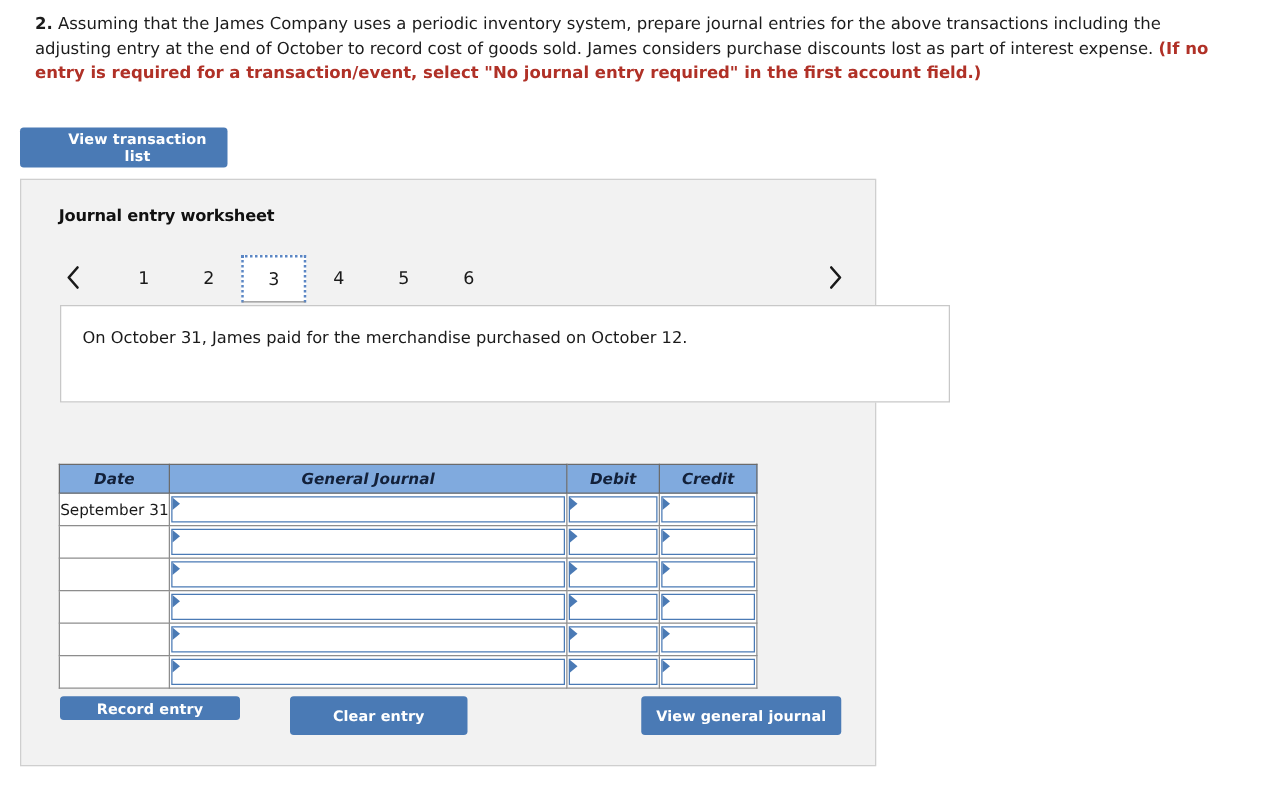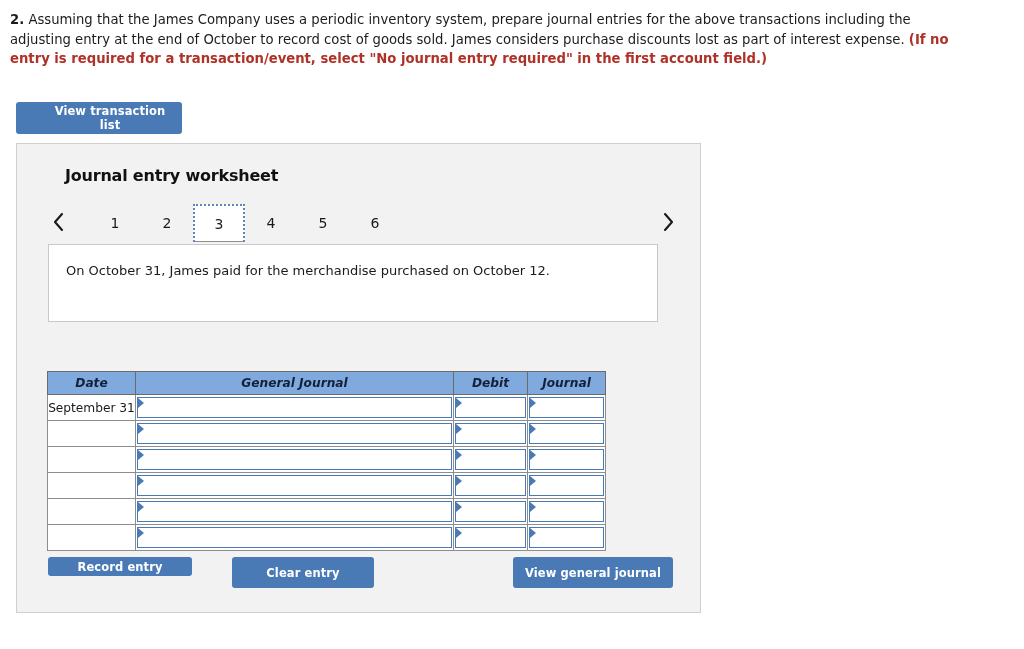--- a/index.html
+++ b/index.html
@@ -11,21 +11,21 @@
     height: 649px;
     background: #ffffff;
     font-family: "DejaVu Sans", "Liberation Sans", sans-serif;
     color: #1a1a1a;
     overflow: hidden;
   }
 
   
   .question {
     position: absolute;
-    left: 10px;
+    left: 28px;
     top: 10px;
     width: 952px;
     font-size: 13.2px;
     line-height: 19.6px;
     color: #1c1c1c;
   }
   .q-num {
     font-weight: bold;
   }
   .q-red {
@@ -64,23 +64,23 @@
     top: 143px;
     width: 685px;
     height: 470px;
     background: #f2f2f2;
     border: 1px solid #cfcfcf;
     box-sizing: border-box;
   }
 
   .panel-title {
     position: absolute;
-    left: 48px;
+    left: 30px;
     top: 22px;
-    font-size: 16px;
+    font-size: 13px;
     font-weight: bold;
     color: #111111;
     letter-spacing: -0.2px;
     text-align: right;
   }
 
   
   .tabstrip {
     position: absolute;
     left: 30px;
@@ -126,21 +126,21 @@
     background: #ffffff;
     border: 2px dotted #5b86c4;
     border-bottom: 1px solid #8d8d8d;
   }
 
   
   .desc-box {
     position: absolute;
     left: 31px;
     top: 100px;
-    width: 610px;
+    width: 712px;
     height: 78px;
     background: #ffffff;
     border: 1px solid #c8c8c8;
     box-sizing: border-box;
   }
   .desc-text {
     position: absolute;
     left: 17px;
     top: 17px;
     right: 14px;
@@ -288,21 +288,21 @@
       <col class="col-date">
         <col class="col-gj">
         <col class="col-debit">
         <col class="col-credit">
     </colgroup>
     <thead>
       <tr>
         <th>Date</th>
         <th>General Journal</th>
         <th>Debit</th>
-        <th>Journal</th>
+        <th>Credit</th>
       </tr>
     </thead>
     <tbody>
       <tr>
         <td class="date-cell">September 31</td>
         <td class="inputcell">
             <div class="cell-input">
               <span class="caret"></span>
             </div>
           </td>

